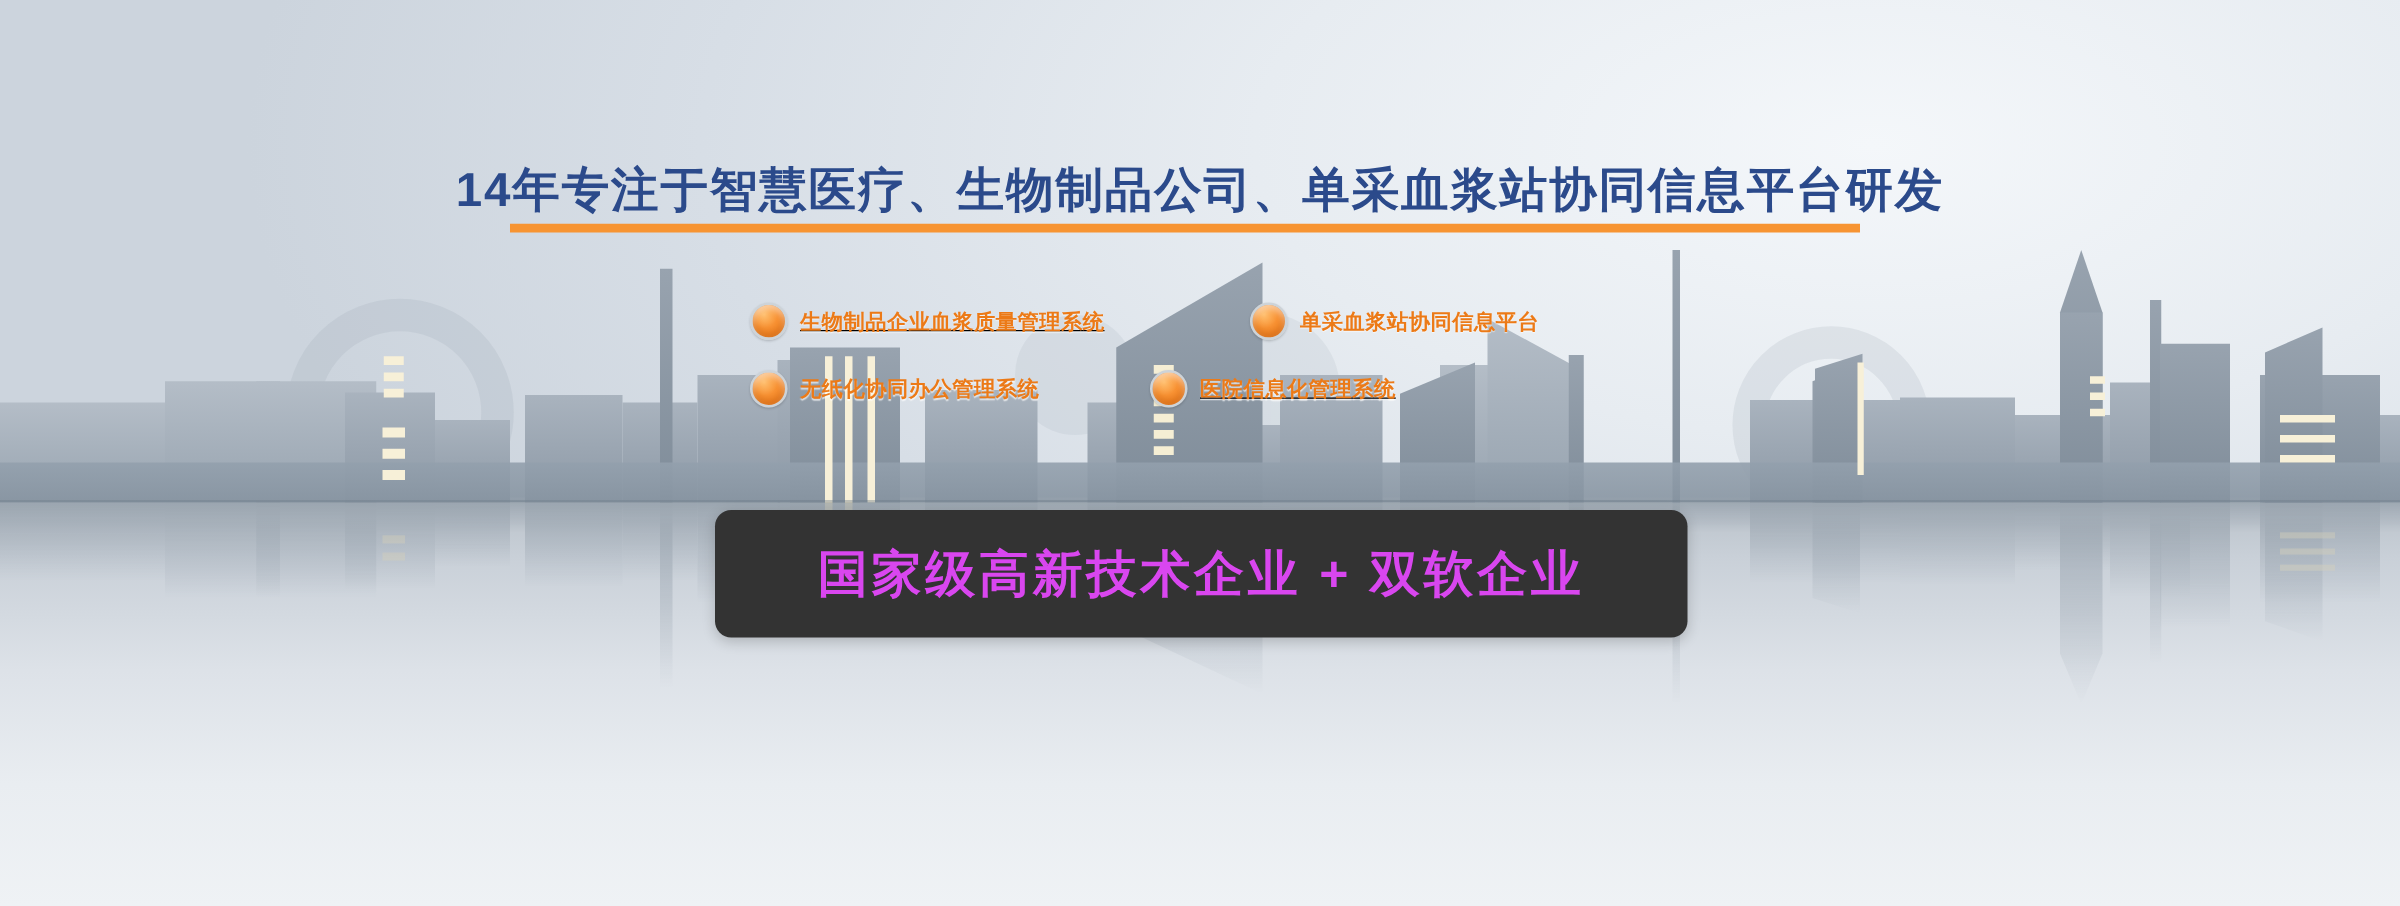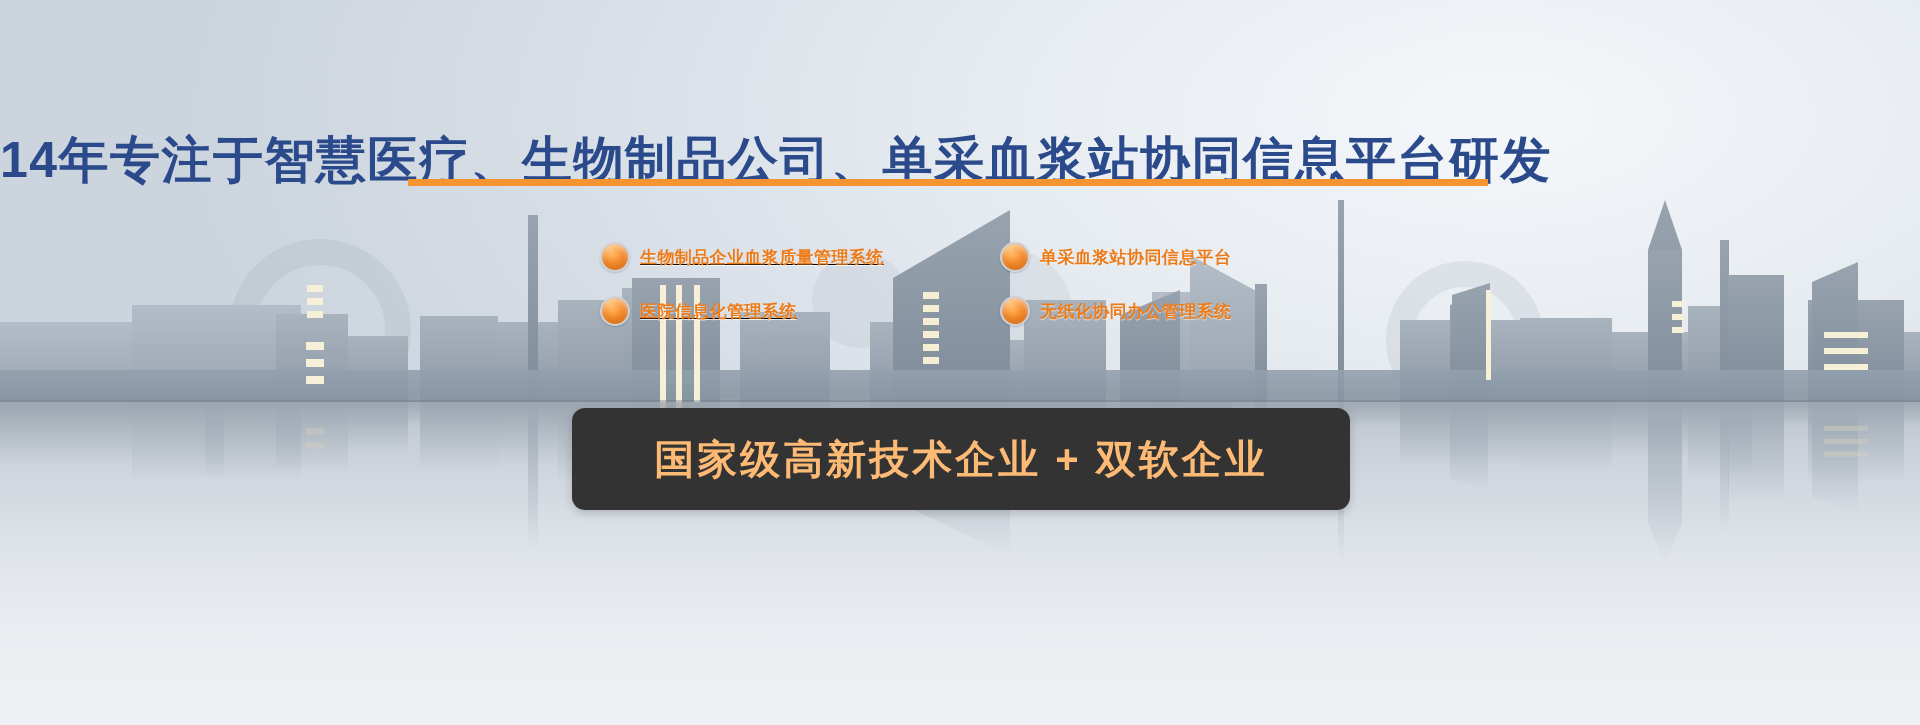--- a/index.html
+++ b/index.html
@@ -56,22 +56,22 @@
     top: 0;
     width: 1920px;
     height: 725px;
   }
 
   #headline {
     position: absolute;
     left: 0;
     top: 127px;
     width: 1920px;
-    text-align: left;
-    font-size: 50px;
+    text-align: center;
+    font-size: 38px;
     font-weight: 700;
     letter-spacing: 1.5px;
     color: #2b4a8b;
     white-space: nowrap;
   }
 
   #headline-rule {
     position: absolute;
     left: 408px;
     top: 179px;
@@ -127,21 +127,21 @@
     width: 778px;
     height: 102px;
     border-radius: 13px;
     background: #333333;
     display: flex;
     align-items: center;
     justify-content: center;
     box-shadow: 0 3px 10px rgba(0,0,0,.18);
   }
   #credential-text {
-    color: #fdba74;
+    color: #d946ef;
     font-size: 40px;
     font-weight: 700;
     letter-spacing: 3px;
     white-space: nowrap;
   }
 </style>
 </head>
 <body>
 
 <div id="banner">
@@ -334,28 +334,28 @@
           <span class="bullet-icon"></span>
           <span class="feature-label">生物制品企业血浆质量管理系统</span>
         </div>
         <div class="feature-item col-b">
           <span class="bullet-icon"></span>
           <span class="feature-label">单采血浆站协同信息平台</span>
         </div>
       </div>
 
       <div class="feature-row">
+        <div class="feature-item col-b">
+          <span class="bullet-icon"></span>
+          <span class="feature-label">无纸化协同办公管理系统</span>
+        </div>
         <div class="feature-item col-a">
           <span class="bullet-icon"></span>
           <span class="feature-label">医院信息化管理系统</span>
         </div>
-        <div class="feature-item col-b">
-          <span class="bullet-icon"></span>
-          <span class="feature-label">无纸化协同办公管理系统</span>
-        </div>
       </div>
 
     </div>
 
     <div id="credential-badge">
       <span id="credential-text">国家级高新技术企业 + 双软企业</span>
     </div>
 
   </div>
 </div>

